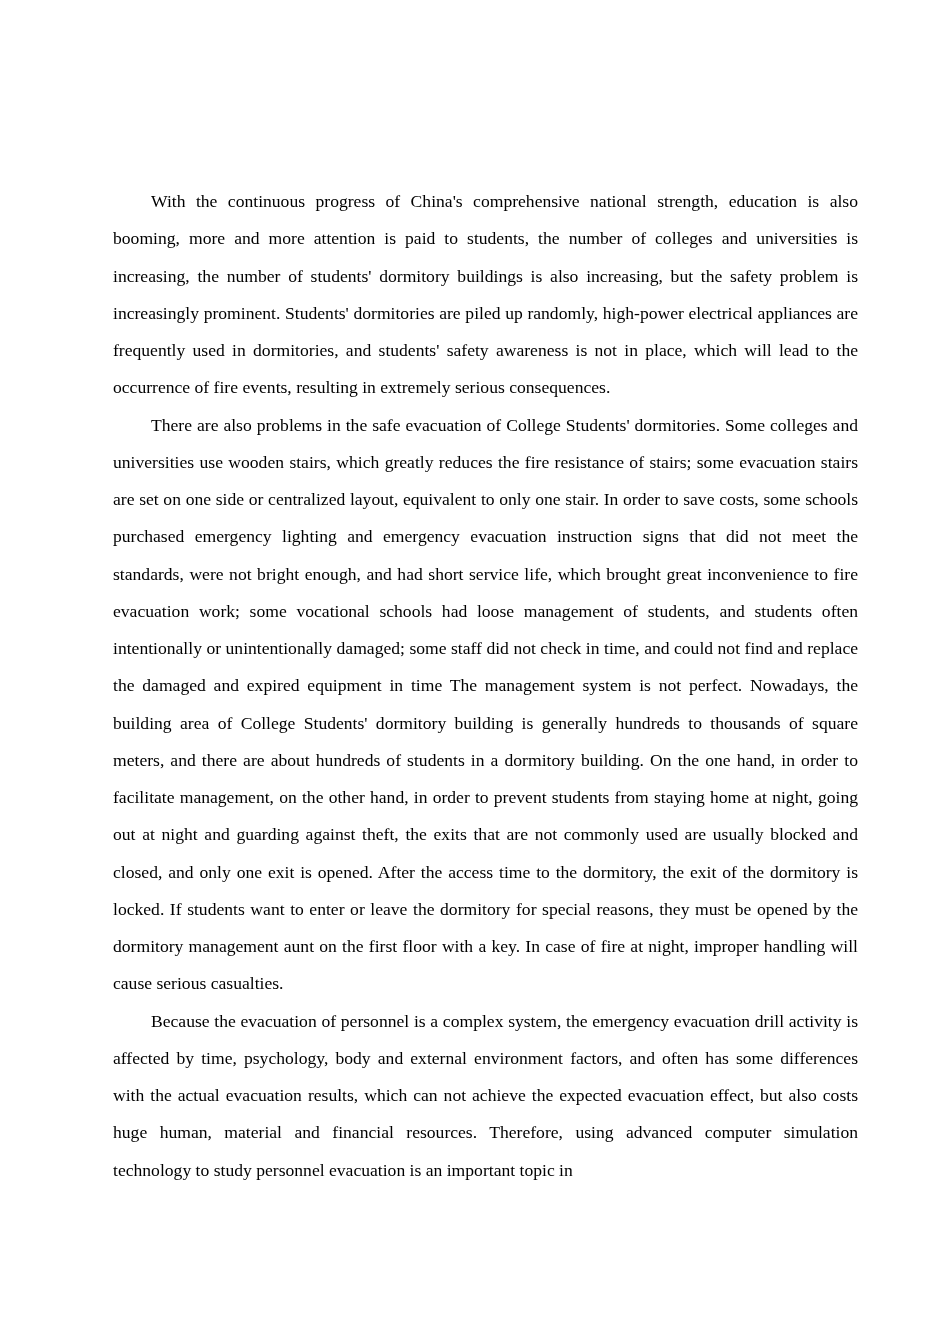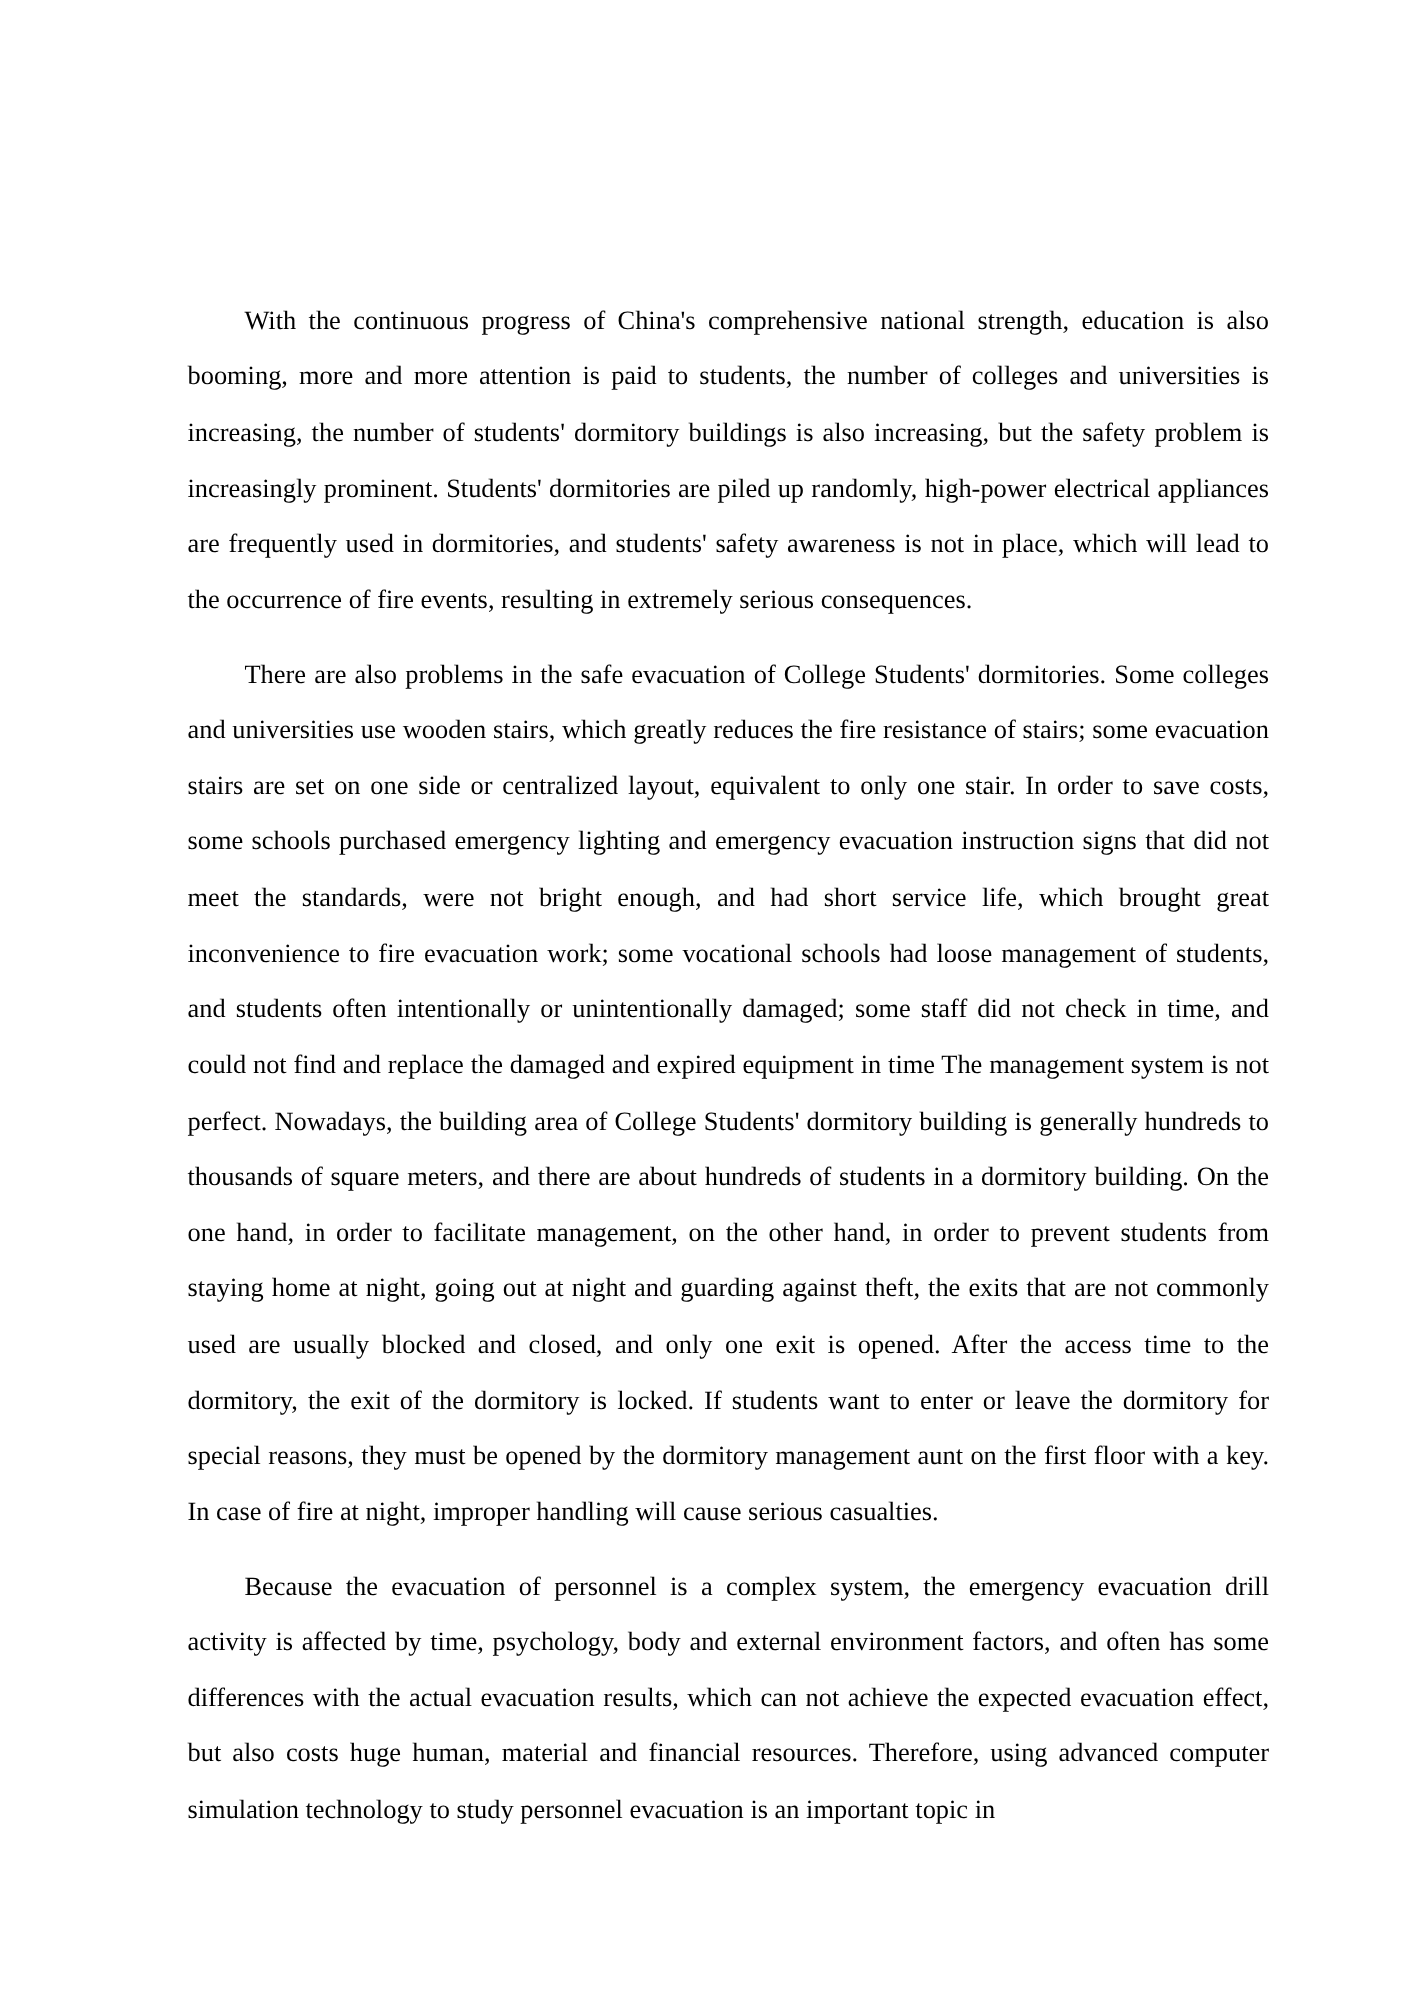--- a/index.html
+++ b/index.html
@@ -11,21 +11,21 @@
     font-family: "Liberation Serif", serif;
     font-weight: bold; font-size: 22px; color: #000;
     margin: 0; padding-left: 46px;
   }
   .body {
     position: absolute; left: 113px; top: 183px; width: 745px;
     font-family: "Liberation Serif", serif;
     font-size: 17.6px; line-height: 37.25px; color: #000;
   }
   .body p {
-    margin: 12px; text-indent: 38px; text-align: justify;
+    margin: 0; text-indent: 38px; text-align: justify;
   }
   .page-num {
     position: absolute; left: 0; right: 0; top: 1230px;
     text-align: center;
     font-family: "DejaVu Sans", sans-serif;
     font-size: 11px; color: #000; padding-left: 22px;
   }
 </style>
 </head>
 <body>

